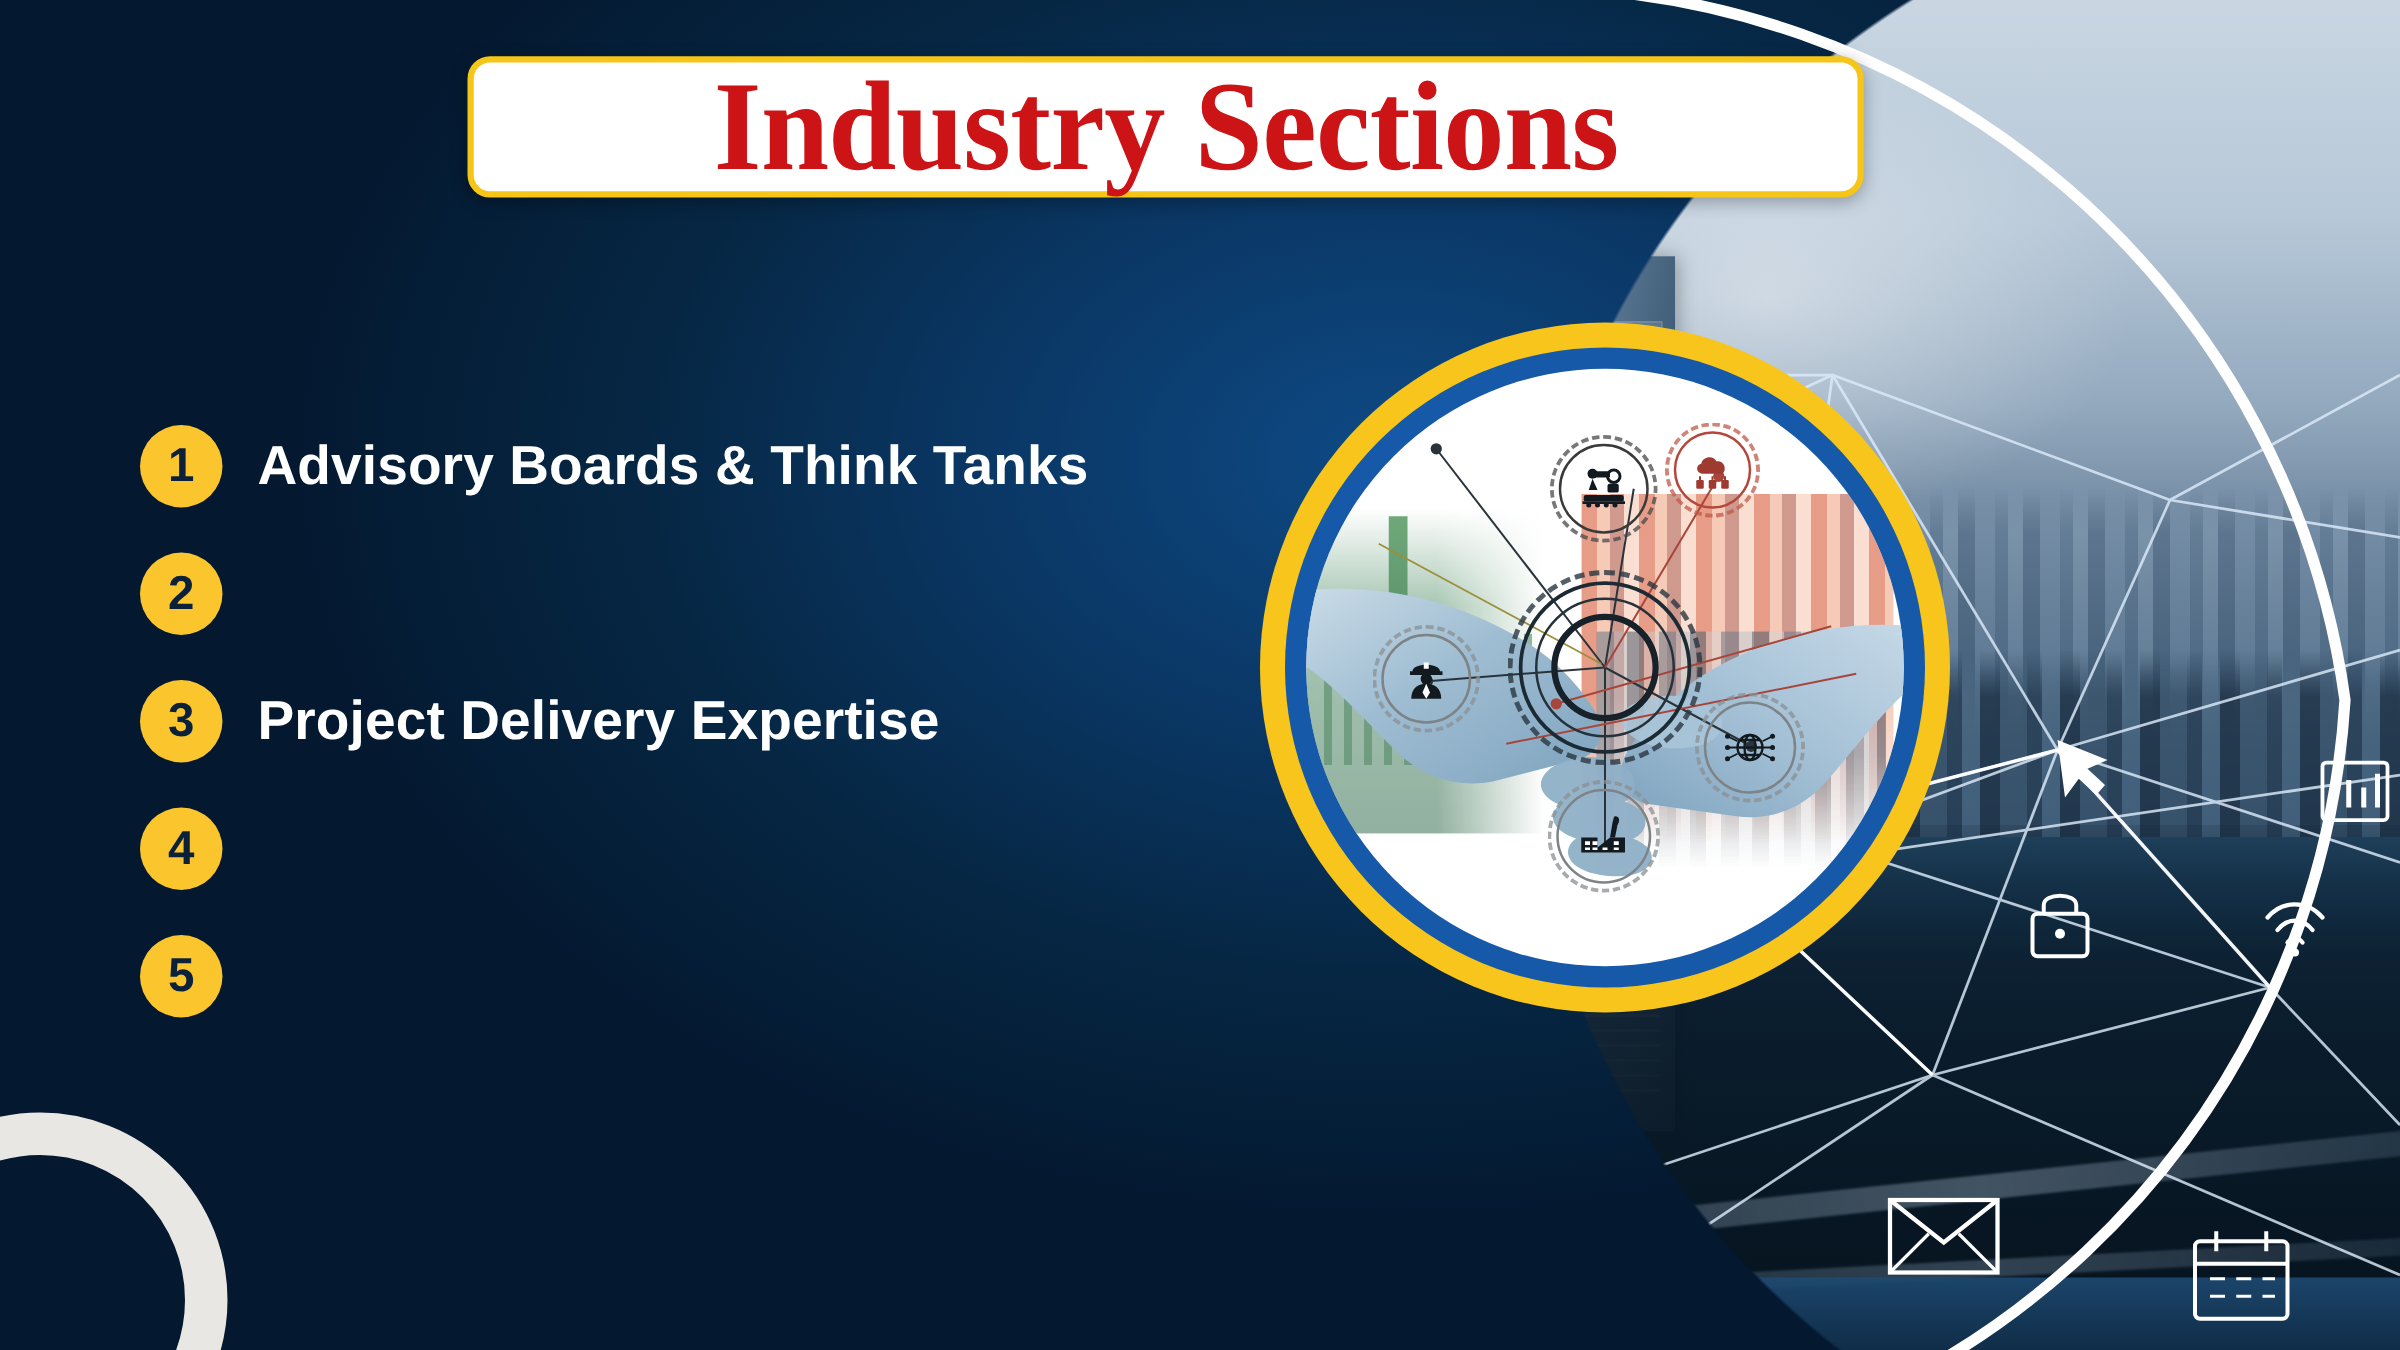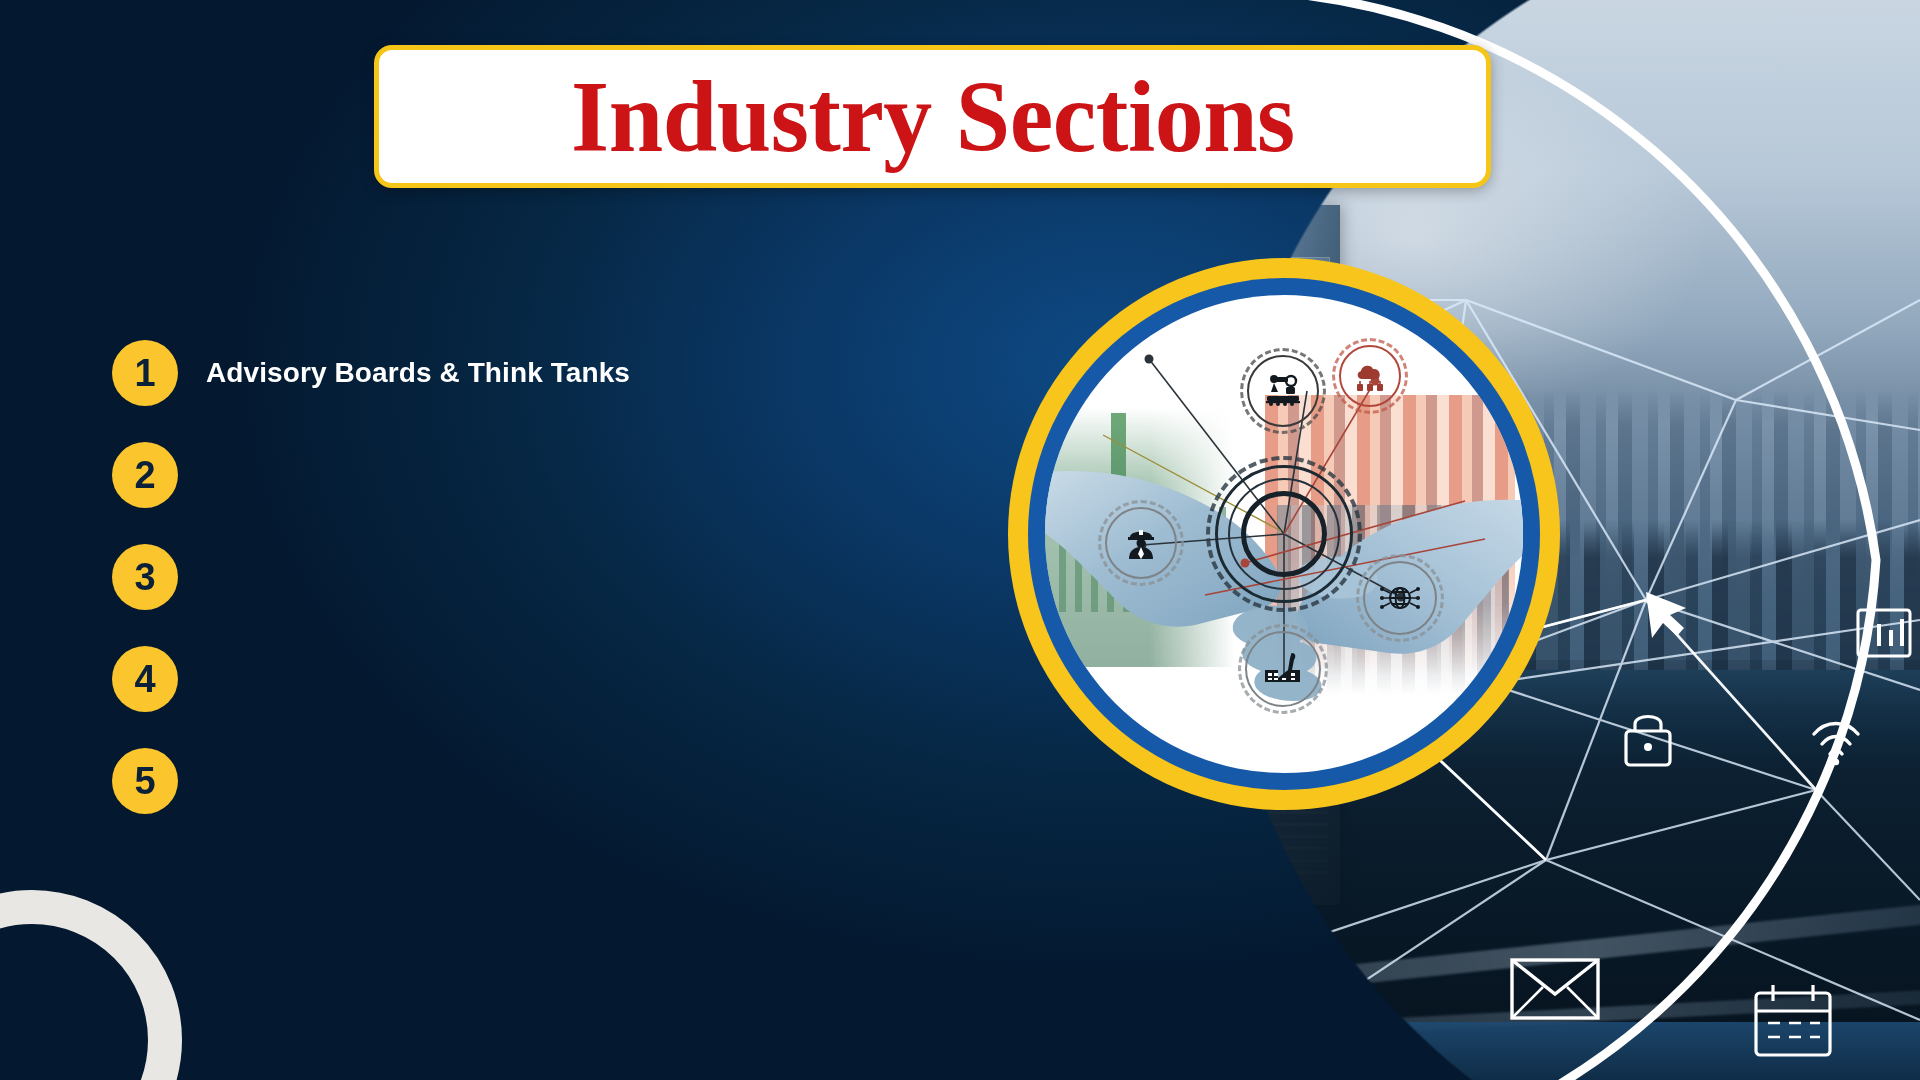--- a/index.html
+++ b/index.html
@@ -117,21 +117,21 @@
     width:300px; height:300px;
     border-radius:50%;
     border:34px solid #E9E7E4;
     pointer-events:none;
   }
 
   
   .title-box{
     position:absolute;
     left:374px; top:45px;
-    width:1117px; height:143px;
+    width:1117px; height:113px;
     background:#FFFFFF;
     border:5px solid #F5C518;
     border-radius:18px;
     display:flex; align-items:center; justify-content:center;
     box-shadow:0 3px 14px rgba(0,0,0,.30);
   }
   .title-text{
     font-family:"Liberation Serif", serif;
     font-weight:700;
     font-size:102px;
@@ -156,21 +156,21 @@
   .num-badge{
     flex:0 0 auto;
     width:66px; height:66px;
     border-radius:50%;
     background:#FBC52D;
     display:flex; align-items:center; justify-content:center;
     font-size:38px; font-weight:700; color:#0B2039;
     font-family:"Liberation Sans", sans-serif;
   }
   .item-label{
-    font-size:28px;
+    font-size:44px;
     font-weight:700;
     color:#FFFFFF;
     letter-spacing:.1px;
     white-space:nowrap;
   }
 
   
   .circle-graphic{
     position:absolute;
     left:1008px; top:258px;
@@ -372,20 +372,21 @@
       <div class="num-badge">1</div>
       <div class="item-label">Advisory Boards &amp; Think Tanks</div>
     </div>
 
     <div class="list-item">
       <div class="num-badge">2</div>
     </div>
 
     <div class="list-item">
       <div class="num-badge">3</div>
+      <div class="item-label">Project Delivery Expertise</div>
     </div>
 
     <div class="list-item">
       <div class="num-badge">4</div>
     </div>
 
     <div class="list-item">
       <div class="num-badge">5</div>
     </div>
 

